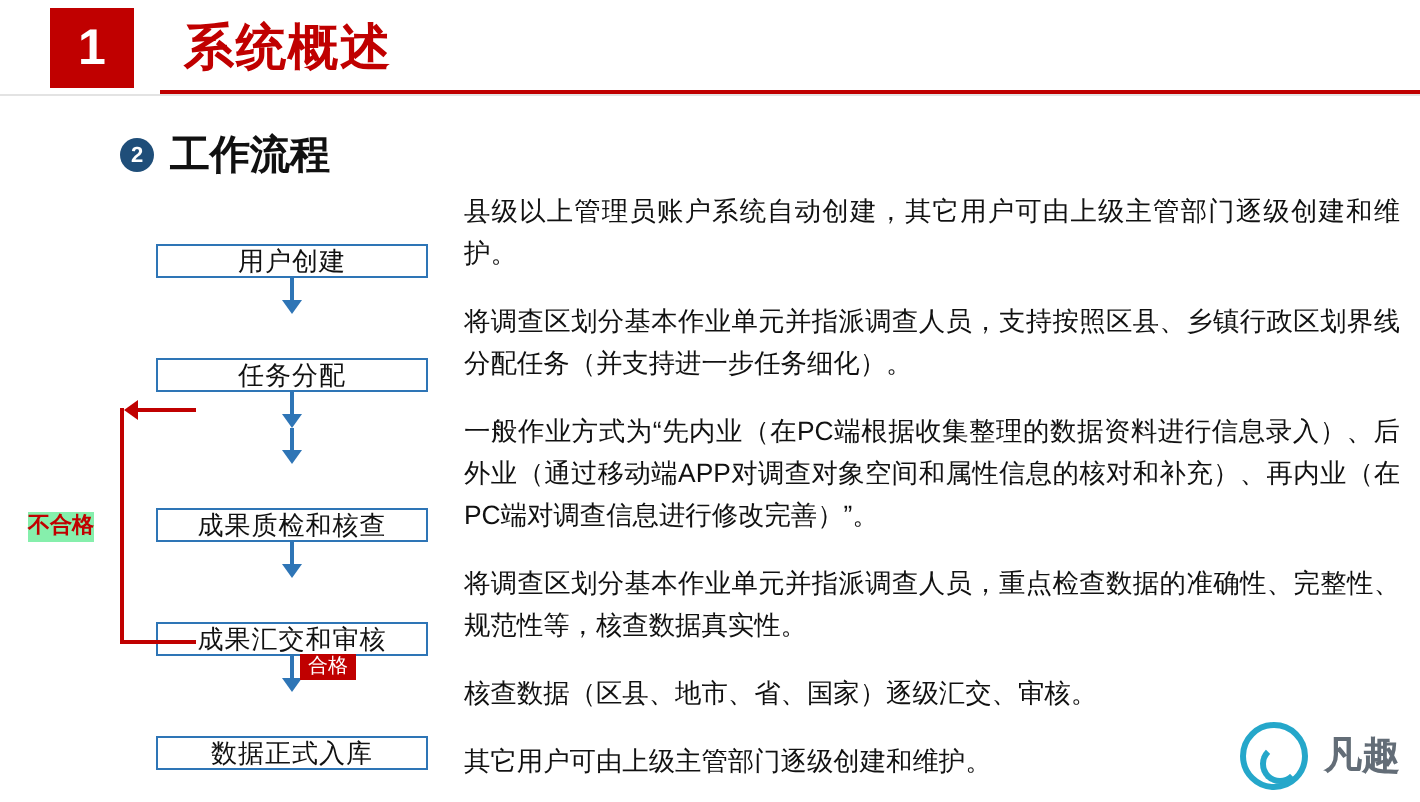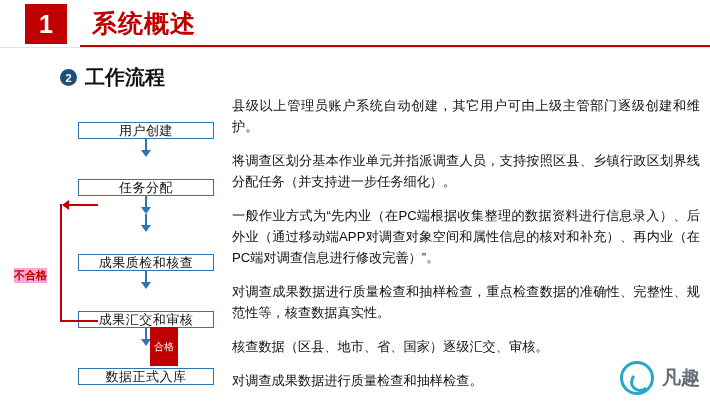--- a/index.html
+++ b/index.html
@@ -140,21 +140,21 @@
     border-right: 5px solid transparent;
     border-top: 7px solid #2e75b6;
   }
   .flow-arrow .tag {
     position: absolute;
     left: 72px;
     top: -1px;
     background: #c00000;
     color: #ffffff;
     font-size: 10px;
-    padding: 14px 4px;
+    padding: 1px 4px;
     line-height: 11px;
     white-space: nowrap;
   }
 
   
   .loop {
     position: absolute;
     left: 42px;
     top: 198px;
     width: 40px;
@@ -190,25 +190,25 @@
     top: 2px;
     width: 0;
     height: 0;
     border-top: 5px solid transparent;
     border-bottom: 5px solid transparent;
     border-right: 7px solid #c00000;
   }
   .loop-label {
     position: absolute;
     left: 14px;
-    top: 268px;
+    top: 256px;
     font-size: 11px;
     color: #c00000;
     font-weight: bold;
-    background: #f9a8d4;
+    background: #86efac;
     padding: 1px 0;
     line-height: 13px;
   }
 
   
   .body-text {
     position: absolute;
     left: 232px;
     top: 95px;
     width: 468px;
@@ -325,23 +325,23 @@
     <div class="loop-h-bottom"></div>
     <div class="loop-h-top"></div>
     <div class="loop-head"></div>
   </div>
   <div class="loop-label">不合格</div>
 
   <div class="body-text" id="body-text">
       <p><span>县级以上管理员账户系统自动创建，其它用户可由上级主管部门逐级创建和维护。</span></p>
       <p><span>将调查区划分基本作业单元并指派调查人员，支持按照区县、乡镇行政区划界线分配任务</span><b>（并支持进一步任务细化）</b><span>。</span></p>
       <p><span>一般作业方式为</span><b>“先内业</b><span>（在PC端根据收集整理的数据资料进行信息录入）、</span><b>后外业</b><span>（通过移动端APP对调查对象空间和属性信息的核对和补充）、</span><b>再内业</b><span>（在PC端对调查信息进行修改完善）”</span><span>。</span></p>
-      <p><span>对调查成果数据进行质量检查和抽样检查，重点检查数据的</span><b>准确性、完整性、规范性</b><span>等，核查数据</span><b>真实性</b><span>。</span></p>
+      <p><span>将调查区划分基本作业单元并指派调查人员，重点检查数据的</span><b>准确性、完整性、规范性</b><span>等，核查数据</span><b>真实性</b><span>。</span></p>
       <p><span>核查数据（区县、地市、省、国家）</span><b>逐级汇交、审核。</b></p>
-      <p><span>对调查成果数据进行质量检查和抽样检查。</span></p>
+      <p><span>其它用户可由上级主管部门逐级创建和维护。</span></p>
     </div>
 
   <div class="watermark">
     <div class="wm-circle"></div>
     <div class="wm-cn">凡趣</div>
   </div>
 
 </div>
 
 </body></html>

